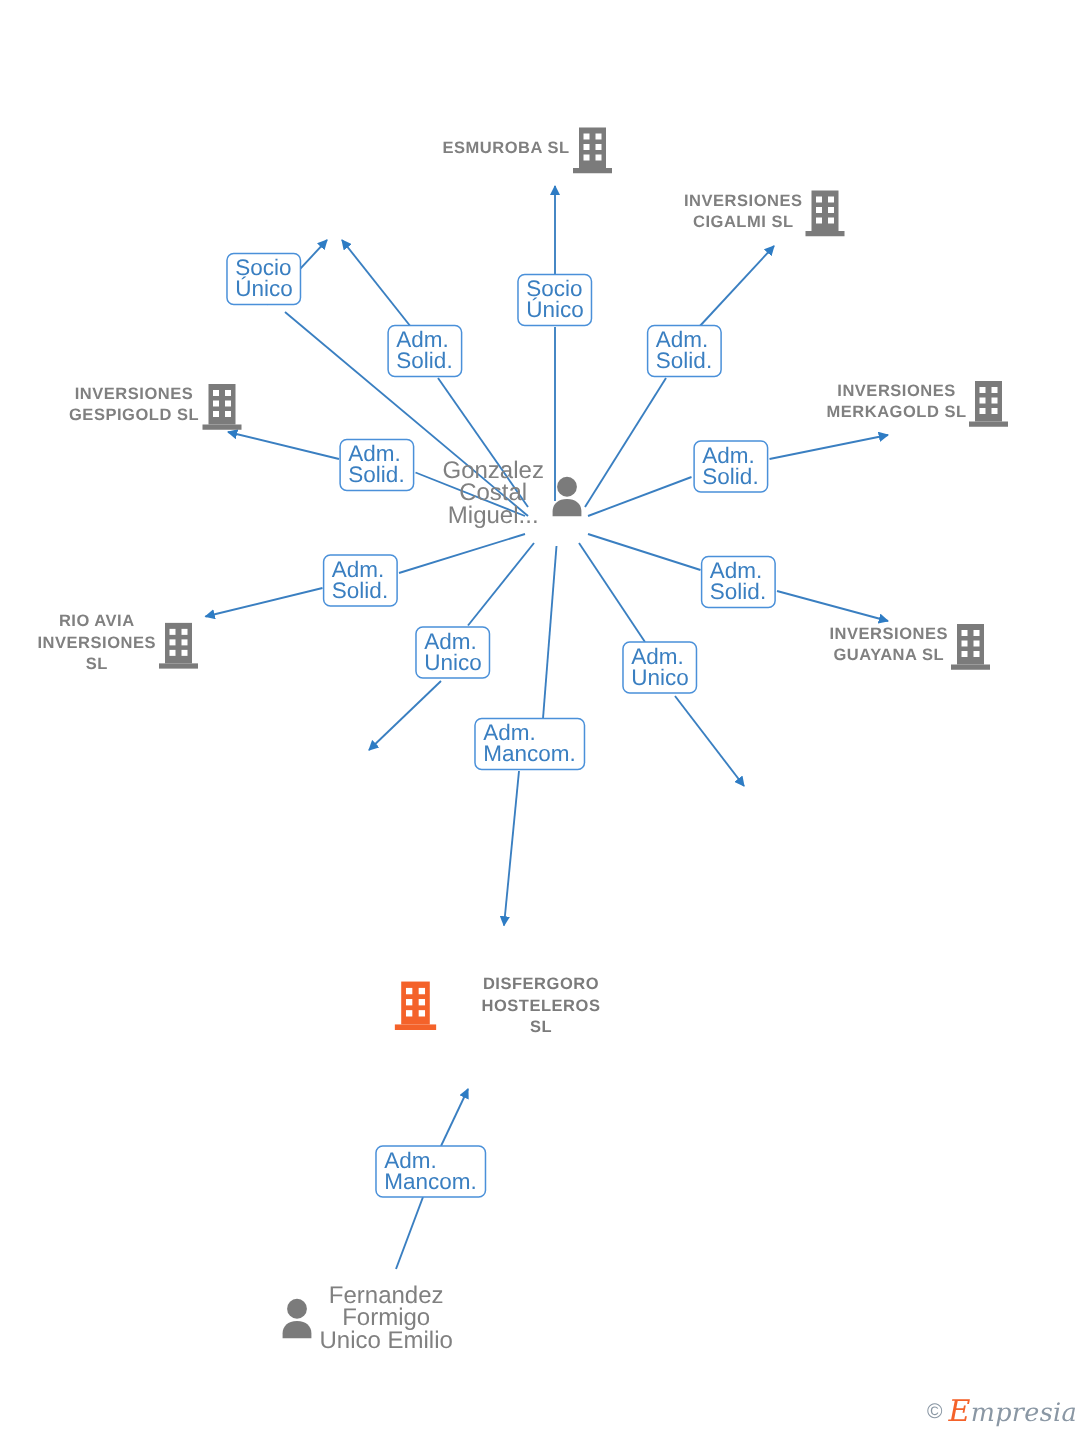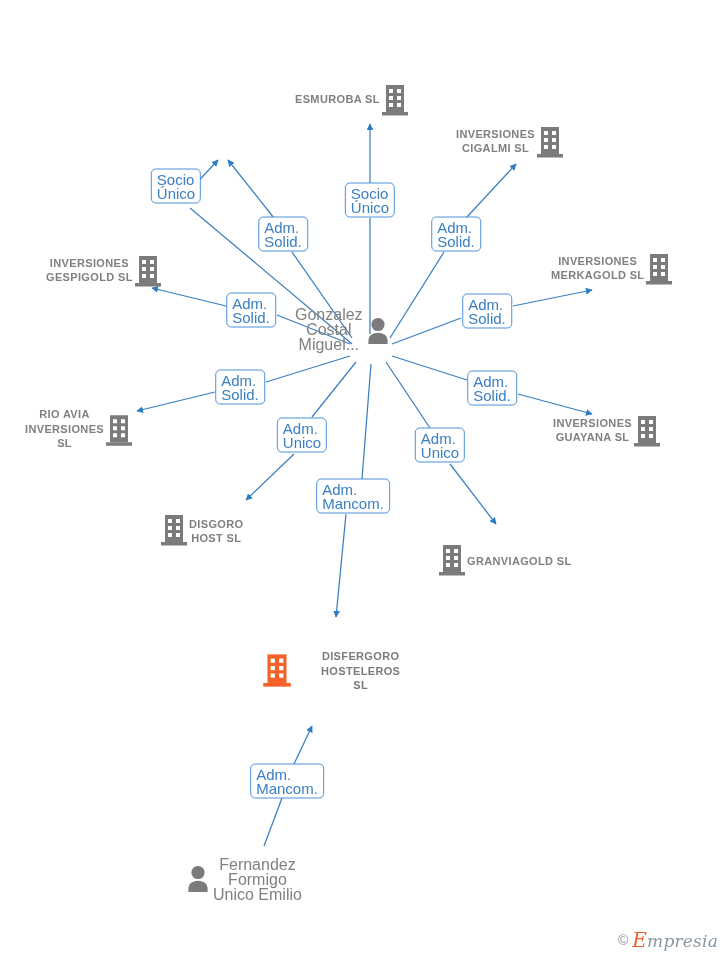--- a/index.html
+++ b/index.html
@@ -240,60 +240,21 @@
             <rect x="17" y="6" width="4" height="4"></rect>
             <rect x="9" y="13" width="4" height="4"></rect>
             <rect x="17" y="13" width="4" height="4"></rect>
             <rect x="9" y="20" width="4" height="4"></rect>
             <rect x="17" y="20" width="4" height="4"></rect>
           </g>
         </svg>
     </span>
   </div>
 
-  <div class="node company" style="left:234px;top:530px;">
-    <span class="caption below">DISGORO
-HOST  SL</span>
-    <span class="glyph">
-      <svg width="30" height="34" viewBox="0 0 30 34">
-          <g fill="#7b7b7b">
-            <rect x="6" y="2" width="18" height="27"></rect>
-            <rect x="2" y="29" width="26" height="3.5"></rect>
-          </g>
-          <g fill="#ffffff">
-            <rect x="9" y="6" width="4" height="4"></rect>
-            <rect x="17" y="6" width="4" height="4"></rect>
-            <rect x="9" y="13" width="4" height="4"></rect>
-            <rect x="17" y="13" width="4" height="4"></rect>
-            <rect x="9" y="20" width="4" height="4"></rect>
-            <rect x="17" y="20" width="4" height="4"></rect>
-          </g>
-        </svg>
-    </span>
-  </div>
-
-  <div class="node company" style="left:512px;top:560px;">
-    <span class="caption below">GRANVIAGOLD SL</span>
-    <span class="glyph">
-      <svg width="30" height="34" viewBox="0 0 30 34">
-          <g fill="#7b7b7b">
-            <rect x="6" y="2" width="18" height="27"></rect>
-            <rect x="2" y="29" width="26" height="3.5"></rect>
-          </g>
-          <g fill="#ffffff">
-            <rect x="9" y="6" width="4" height="4"></rect>
-            <rect x="17" y="6" width="4" height="4"></rect>
-            <rect x="9" y="13" width="4" height="4"></rect>
-            <rect x="17" y="13" width="4" height="4"></rect>
-            <rect x="9" y="20" width="4" height="4"></rect>
-            <rect x="17" y="20" width="4" height="4"></rect>
-          </g>
-        </svg>
-    </span>
-  </div>
+
 
   <div class="node company highlight" style="left:336px;top:670px;gap:28px;">
     <span class="caption below">DISFERGORO
 HOSTELEROS
 SL</span>
     <span class="glyph">
       <svg width="32" height="36" viewBox="0 0 30 34">
           <g fill="#f4622a">
             <rect x="6" y="2" width="18" height="27"></rect>
             <rect x="2" y="29" width="26" height="3.5"></rect>

